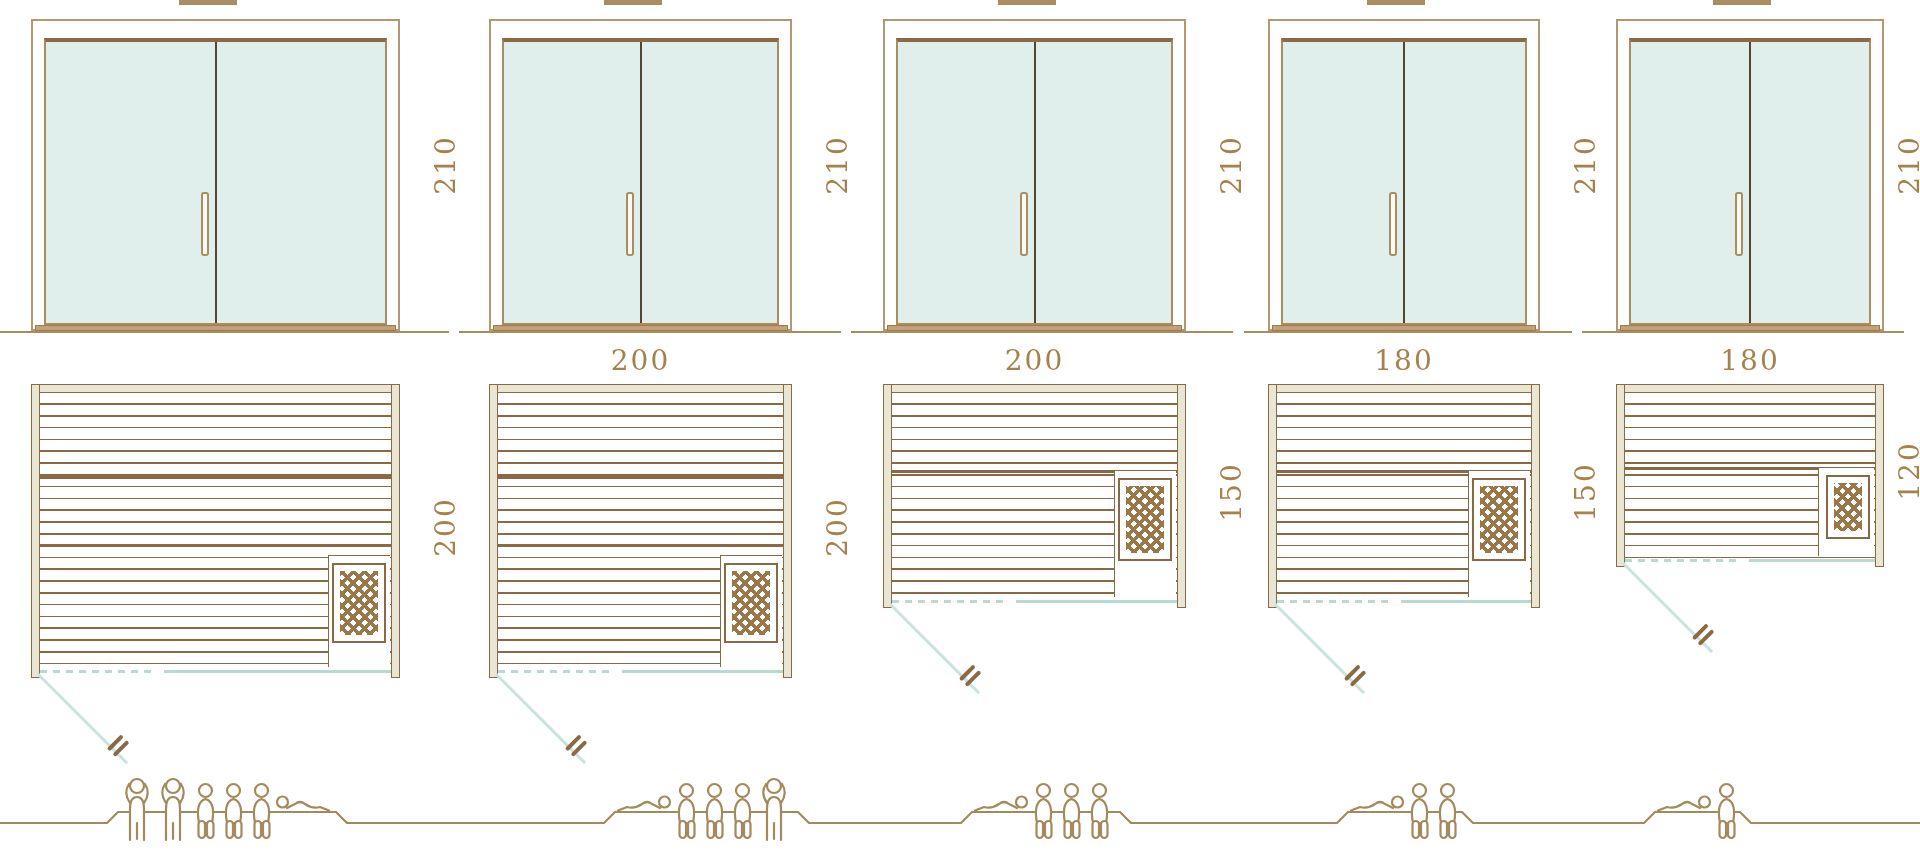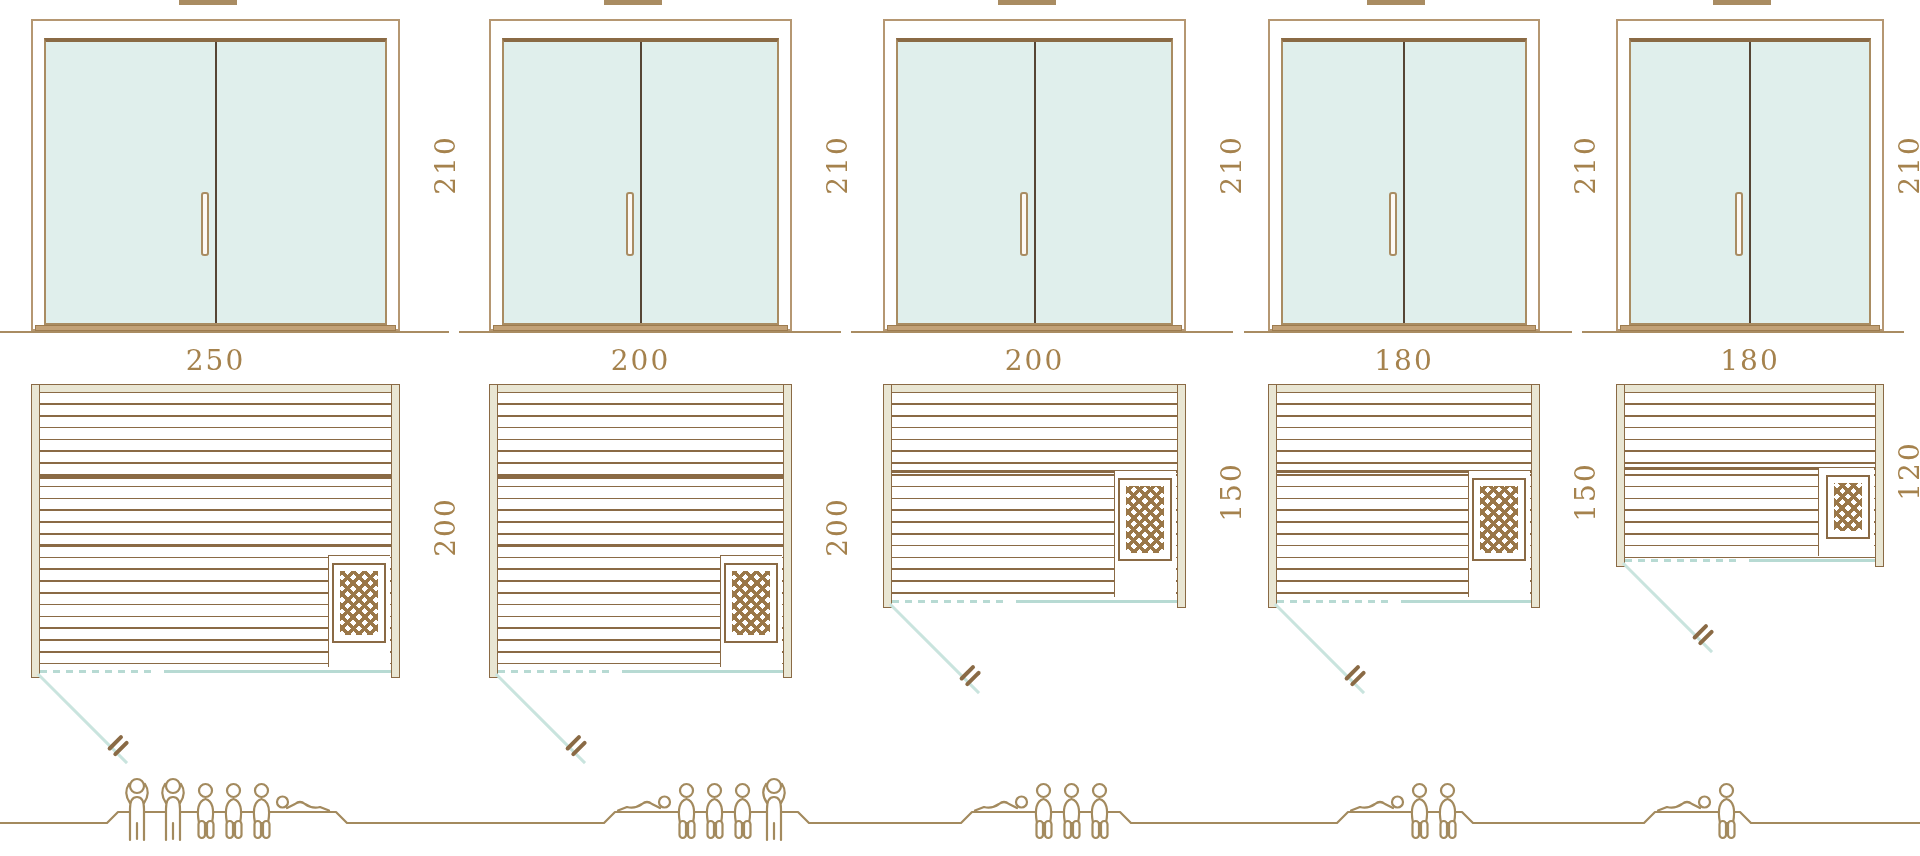--- a/index.html
+++ b/index.html
@@ -83,21 +83,20 @@
   <div class="col" style="--left:31px;--w:369px;--innerH:277px;--t2:0.545;--nw:62px;--bw:54px;--bh:80px;--bgap:27px;--dtop:513px;">
     <div class="cap"></div>
     <div class="elev">
       <div class="glass">
         <div class="divider"></div>
         <div class="dhandle"></div>
       </div>
     </div>
     <div class="sill"></div>
     <div class="hlabel">210</div>
-    <div class="wlabel">250</div>
     <div class="dlabel">200</div>
     <div class="ptopband"></div>
     <div class="ppost pl"></div>
     <div class="ppost pr"></div>
     <div class="pint"></div>
     <div class="bench b1"></div>
     <div class="bench b2"></div>
     <div class="niche"></div>
     <div class="heater">
         <div class="mesh"></div>

